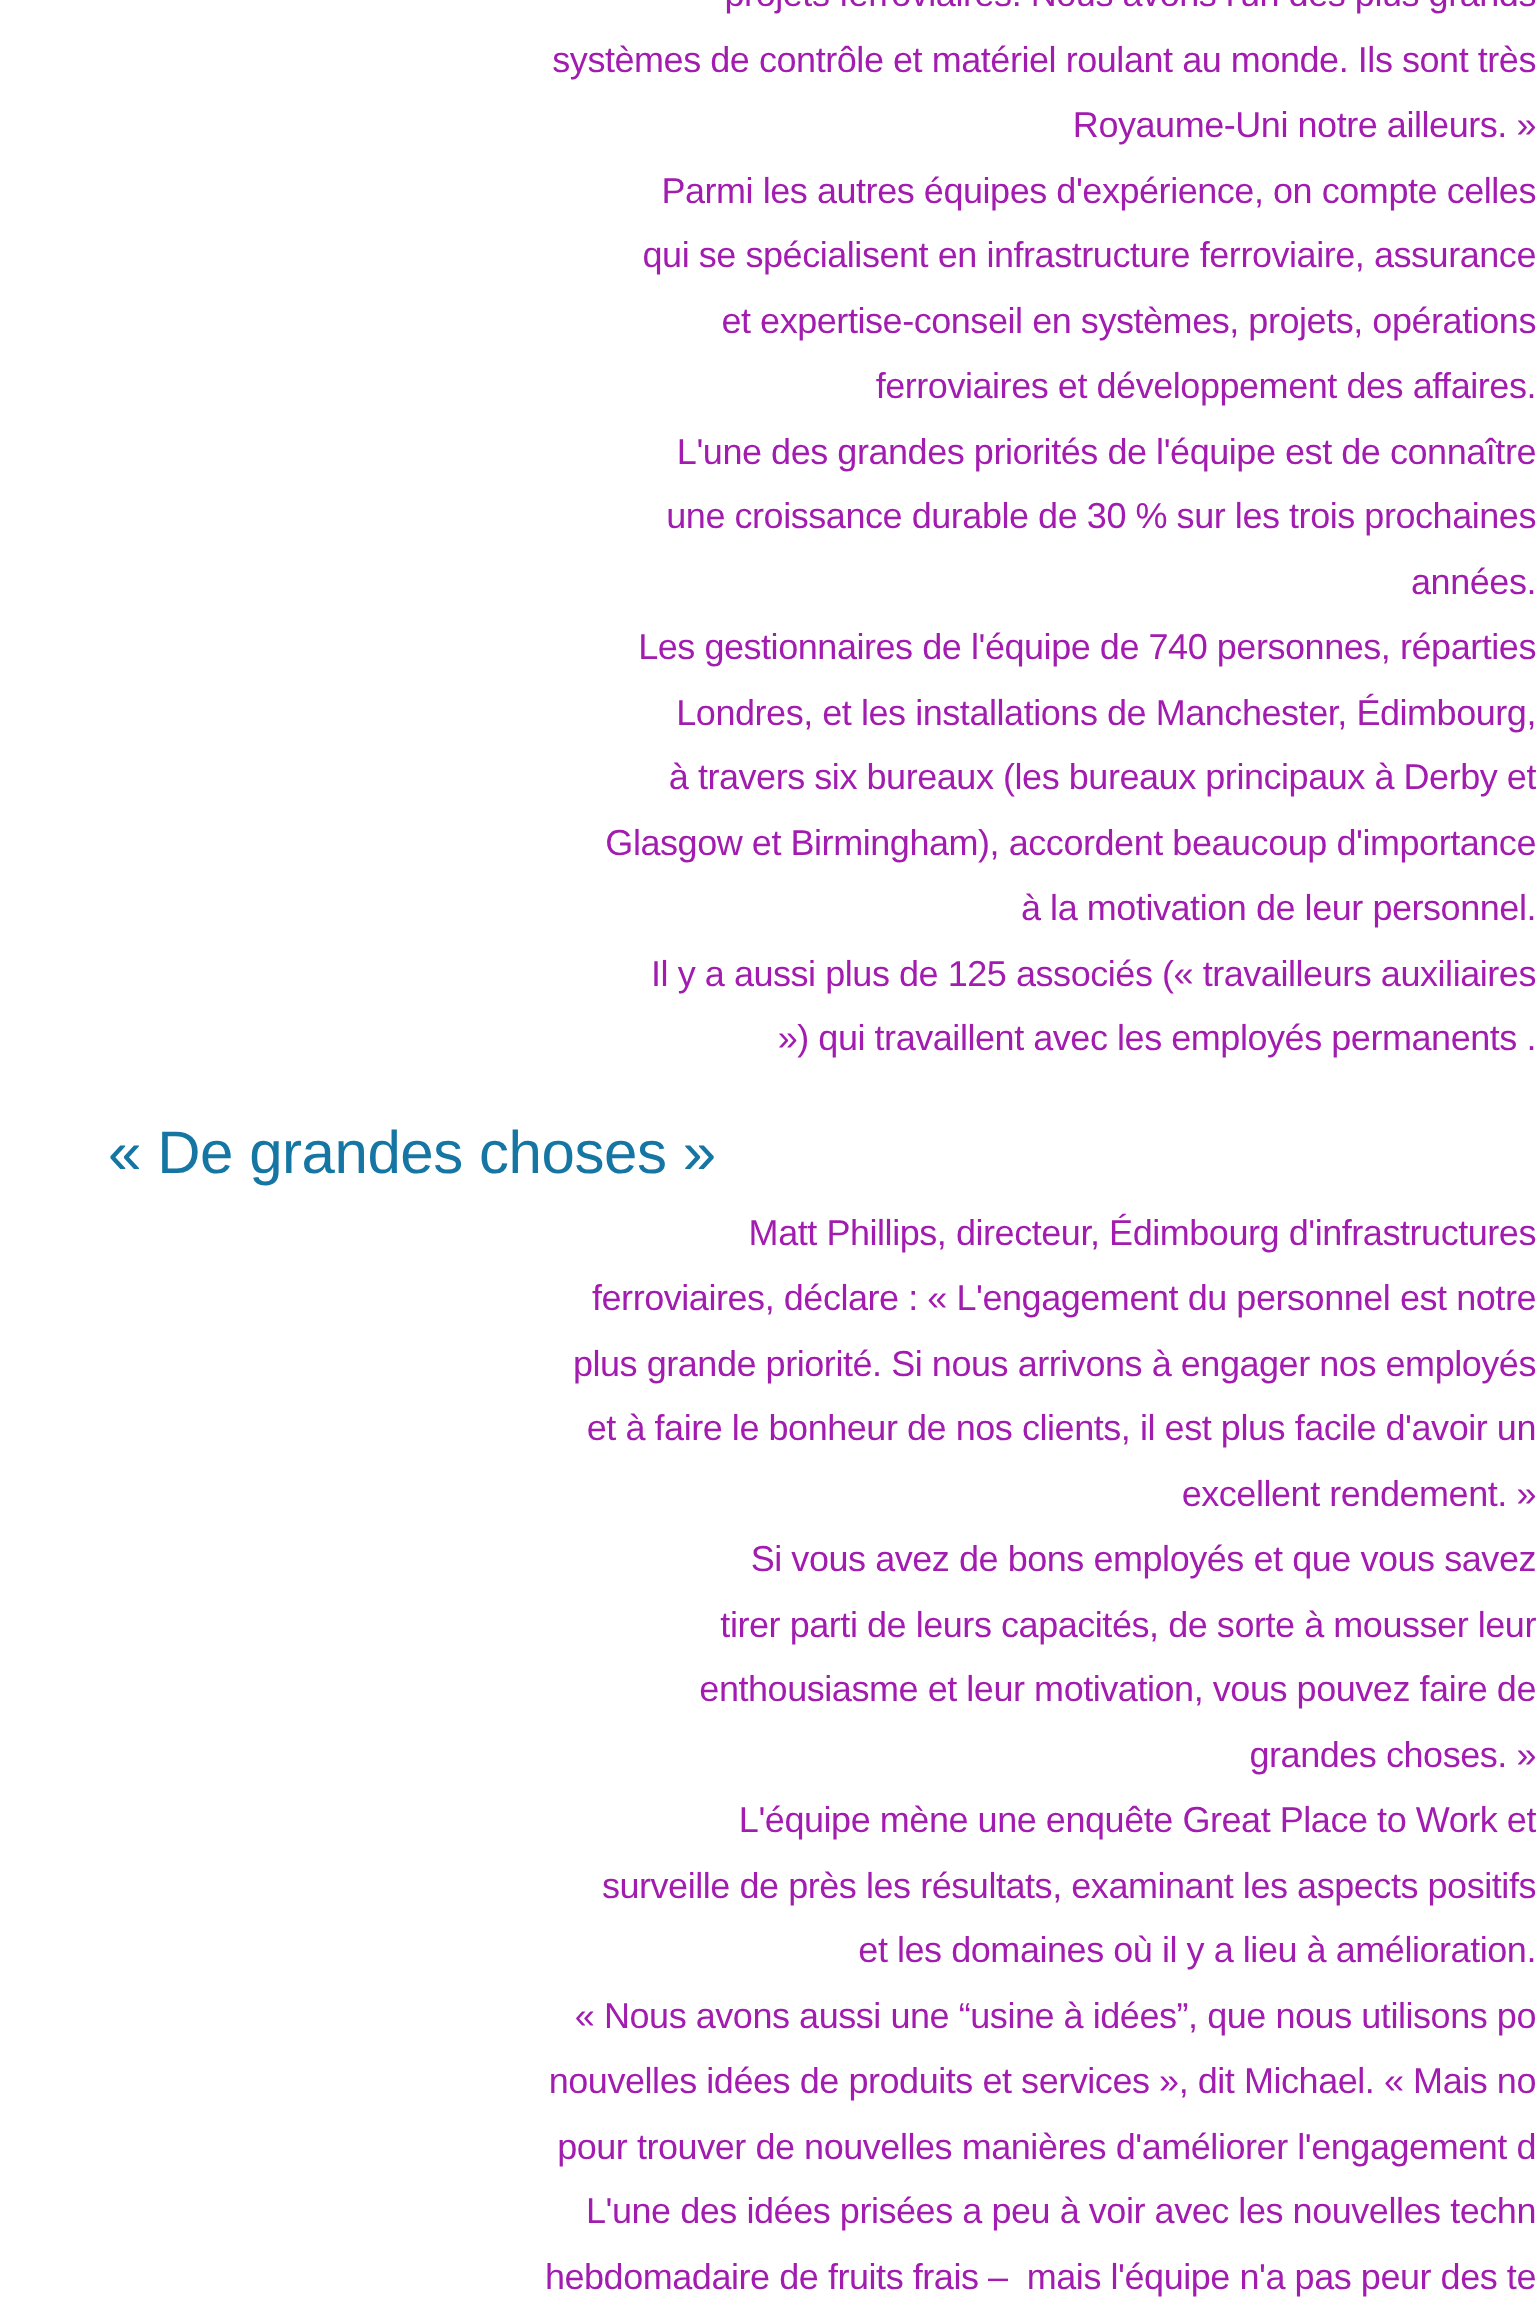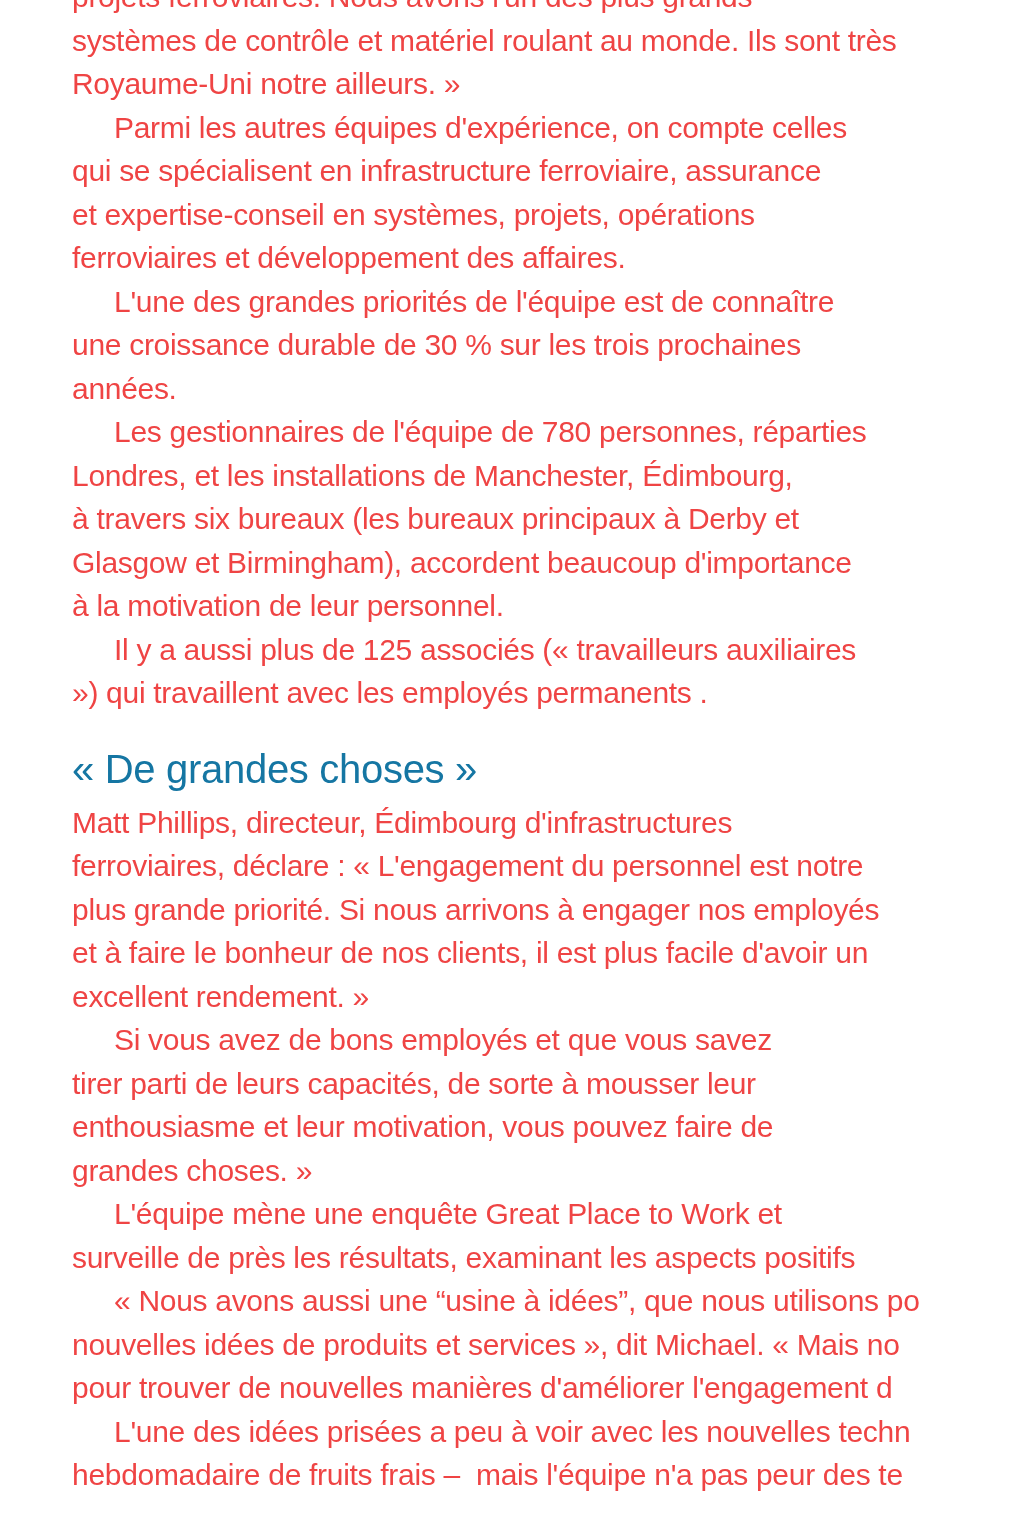--- a/index.html
+++ b/index.html
@@ -15,26 +15,27 @@
   }
   .page {
     width: 1024px;
     height: 1560px;
     box-sizing: border-box;
     padding-left: 72px;
     margin-top: -25px; 
     overflow: hidden;
   }
   .line {
-    font-size: 30px;
+    font-size: 24px;
     line-height: 43.5px;
-    color: #ef4444;
+    color: #a21caf;
     letter-spacing: -0.3px;
     white-space: pre;
     font-weight: 400;
+    text-align: right;
   }
   .indent {
     padding-left: 42px;
   }
   .heading {
     font-size: 40px;
     line-height: 56px;
     margin: 26px 0 4px 0;
     color: #1576a3;
     font-weight: 400;
@@ -49,37 +50,38 @@
   <div class="line">projets ferroviaires. Nous avons l'un des plus grands</div>
   <div class="line">systèmes de contrôle et matériel roulant au monde. Ils sont très</div>
   <div class="line">Royaume-Uni notre ailleurs. »</div>
   <div class="line indent">Parmi les autres équipes d'expérience, on compte celles</div>
   <div class="line">qui se spécialisent en infrastructure ferroviaire, assurance</div>
   <div class="line">et expertise-conseil en systèmes, projets, opérations</div>
   <div class="line">ferroviaires et développement des affaires.</div>
   <div class="line indent">L'une des grandes priorités de l'équipe est de connaître</div>
   <div class="line">une croissance durable de 30 % sur les trois prochaines</div>
   <div class="line">années.</div>
-  <div class="line indent">Les gestionnaires de l'équipe de 780 personnes, réparties</div>
+  <div class="line indent">Les gestionnaires de l'équipe de 740 personnes, réparties</div>
   <div class="line">Londres, et les installations de Manchester, Édimbourg,</div>
   <div class="line">à travers six bureaux (les bureaux principaux à Derby et</div>
   <div class="line">Glasgow et Birmingham), accordent beaucoup d'importance</div>
   <div class="line">à la motivation de leur personnel.</div>
   <div class="line indent">Il y a aussi plus de 125 associés (« travailleurs auxiliaires</div>
   <div class="line">») qui travaillent avec les employés permanents .</div>
   <h2 class="heading">« De grandes choses »</h2>
   <div class="line">Matt Phillips, directeur, Édimbourg d'infrastructures</div>
   <div class="line">ferroviaires, déclare : « L'engagement du personnel est notre</div>
   <div class="line">plus grande priorité. Si nous arrivons à engager nos employés</div>
   <div class="line">et à faire le bonheur de nos clients, il est plus facile d'avoir un</div>
   <div class="line">excellent rendement. »</div>
   <div class="line indent">Si vous avez de bons employés et que vous savez</div>
   <div class="line">tirer parti de leurs capacités, de sorte à mousser leur</div>
   <div class="line">enthousiasme et leur motivation, vous pouvez faire de</div>
   <div class="line">grandes choses. »</div>
   <div class="line indent">L'équipe mène une enquête Great Place to Work et</div>
   <div class="line">surveille de près les résultats, examinant les aspects positifs</div>
+  <div class="line">et les domaines où il y a lieu à amélioration.</div>
   <div class="line indent">« Nous avons aussi une “usine à idées”, que nous utilisons po</div>
   <div class="line">nouvelles idées de produits et services », dit Michael. « Mais no</div>
   <div class="line">pour trouver de nouvelles manières d'améliorer l'engagement d</div>
   <div class="line indent">L'une des idées prisées a peu à voir avec les nouvelles techn</div>
   <div class="line">hebdomadaire de fruits frais –  mais l'équipe n'a pas peur des te</div>
 </div>
 
 </body></html>

